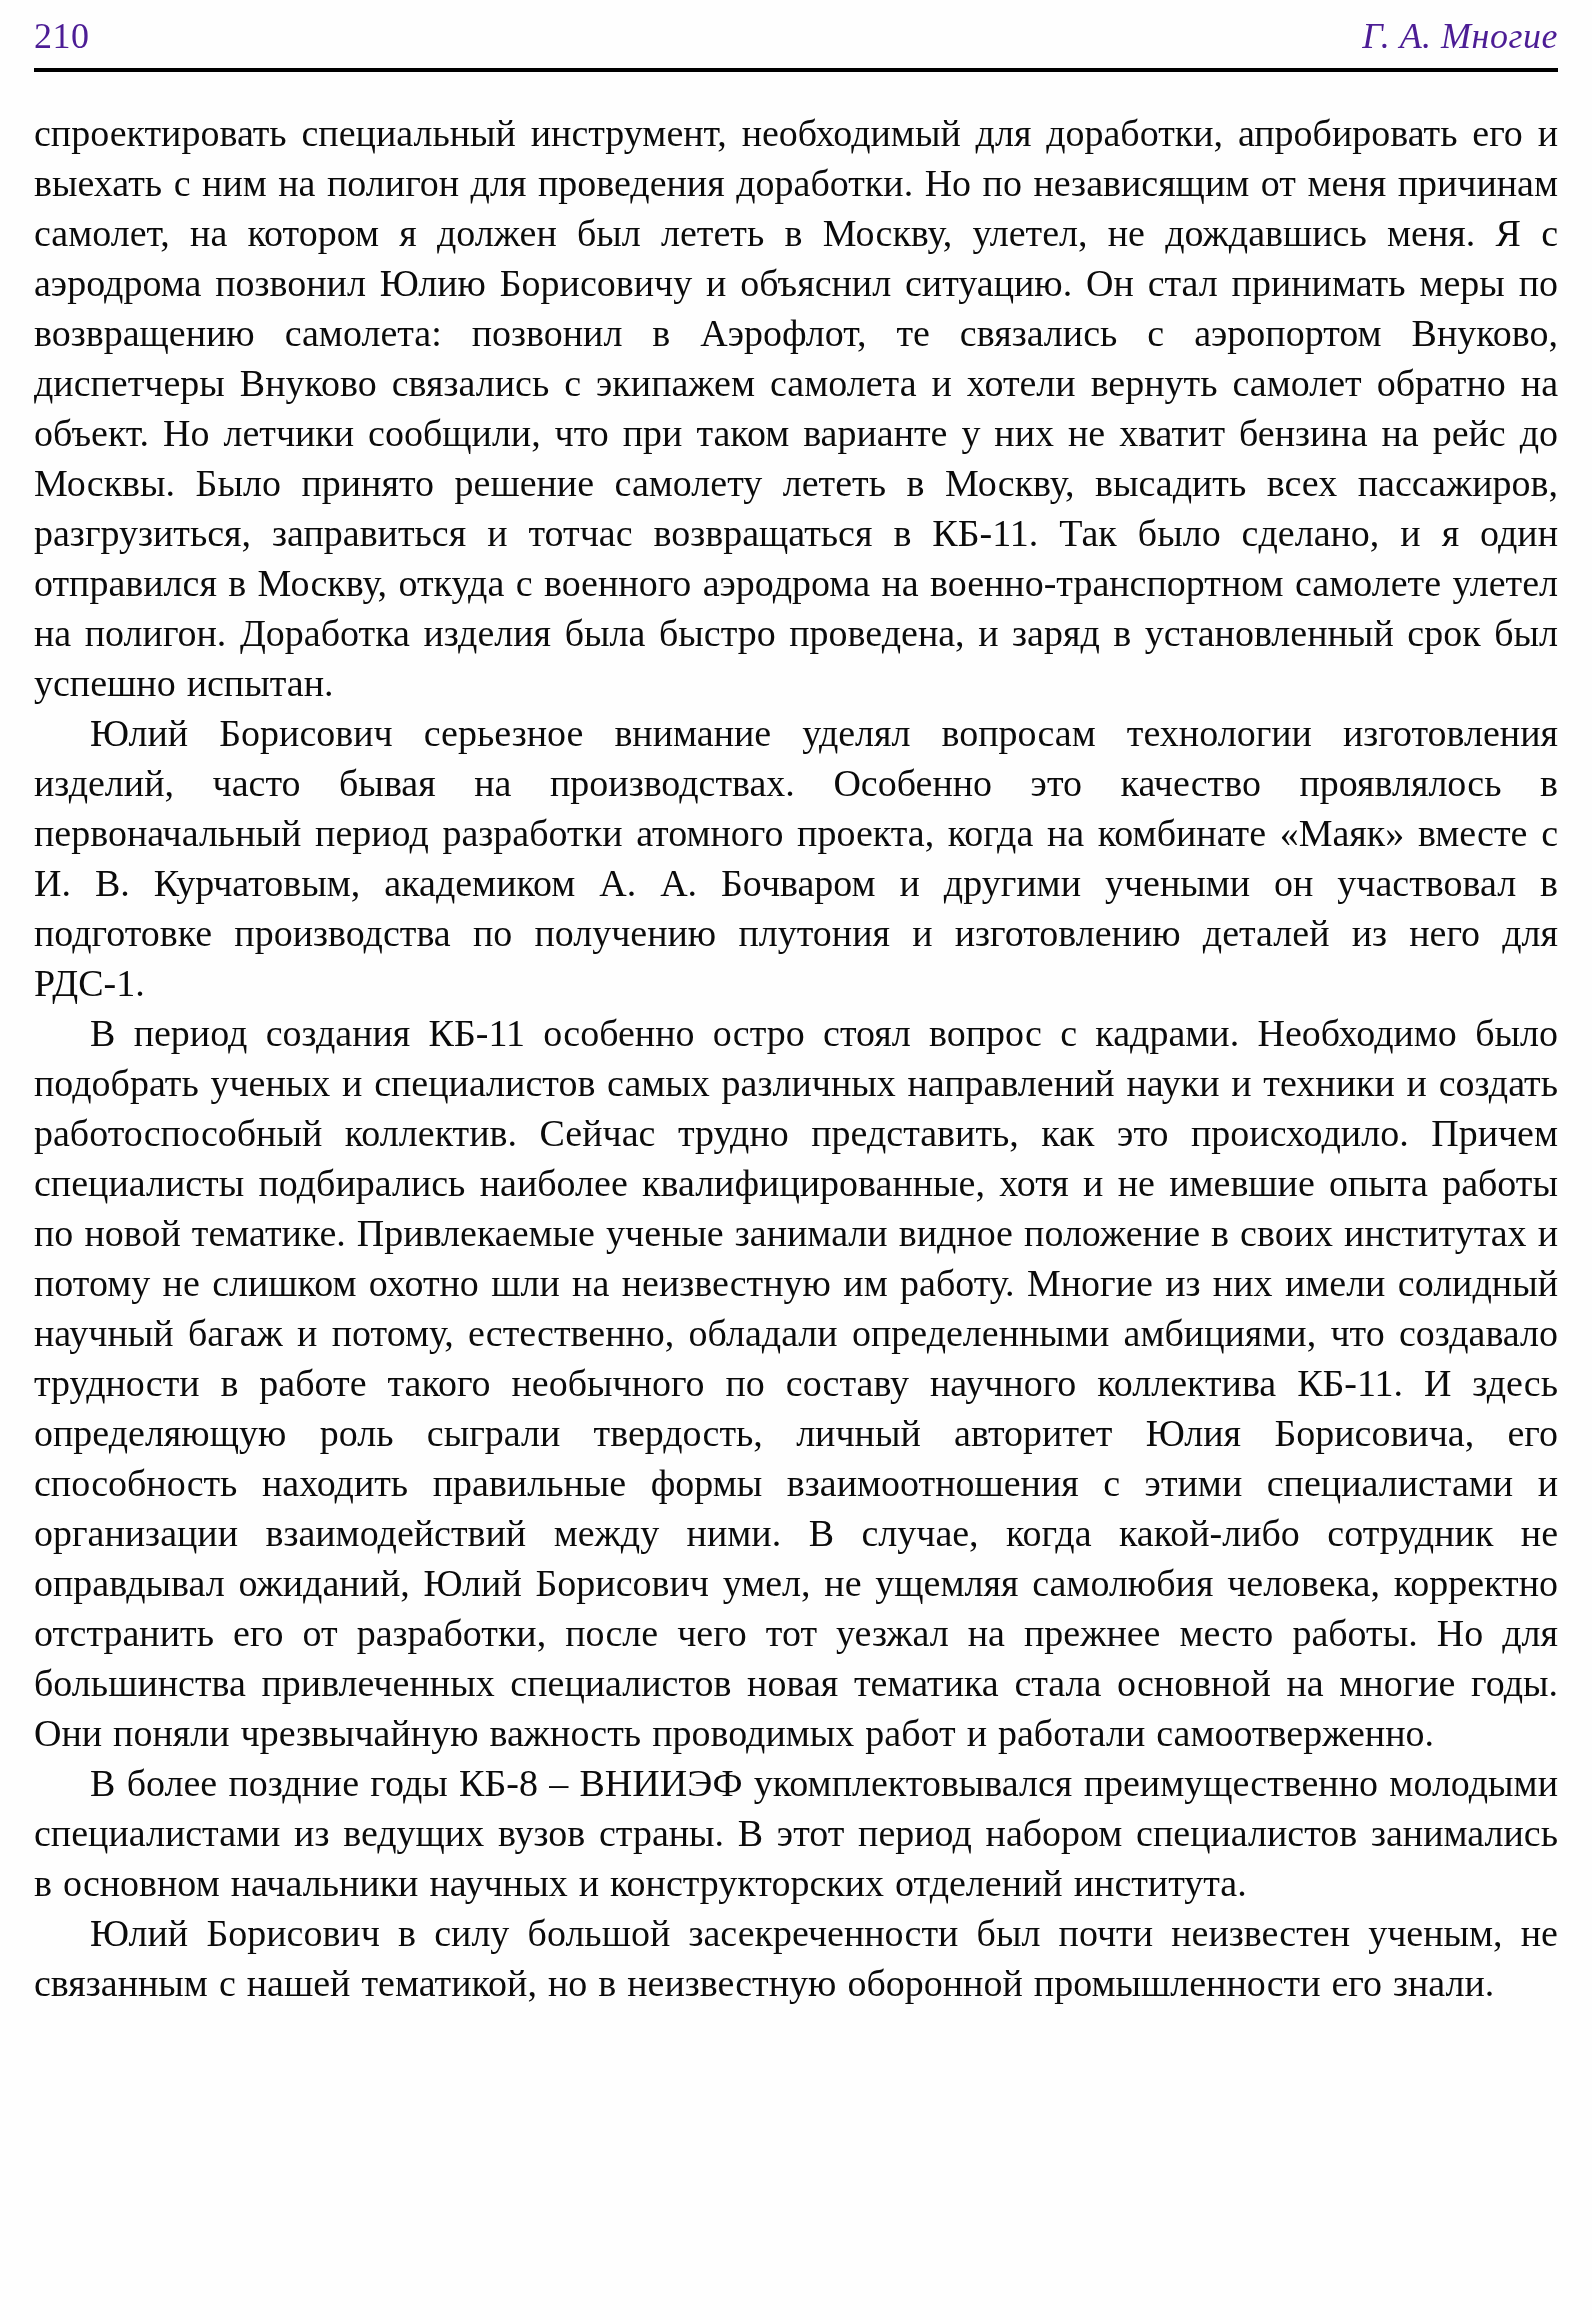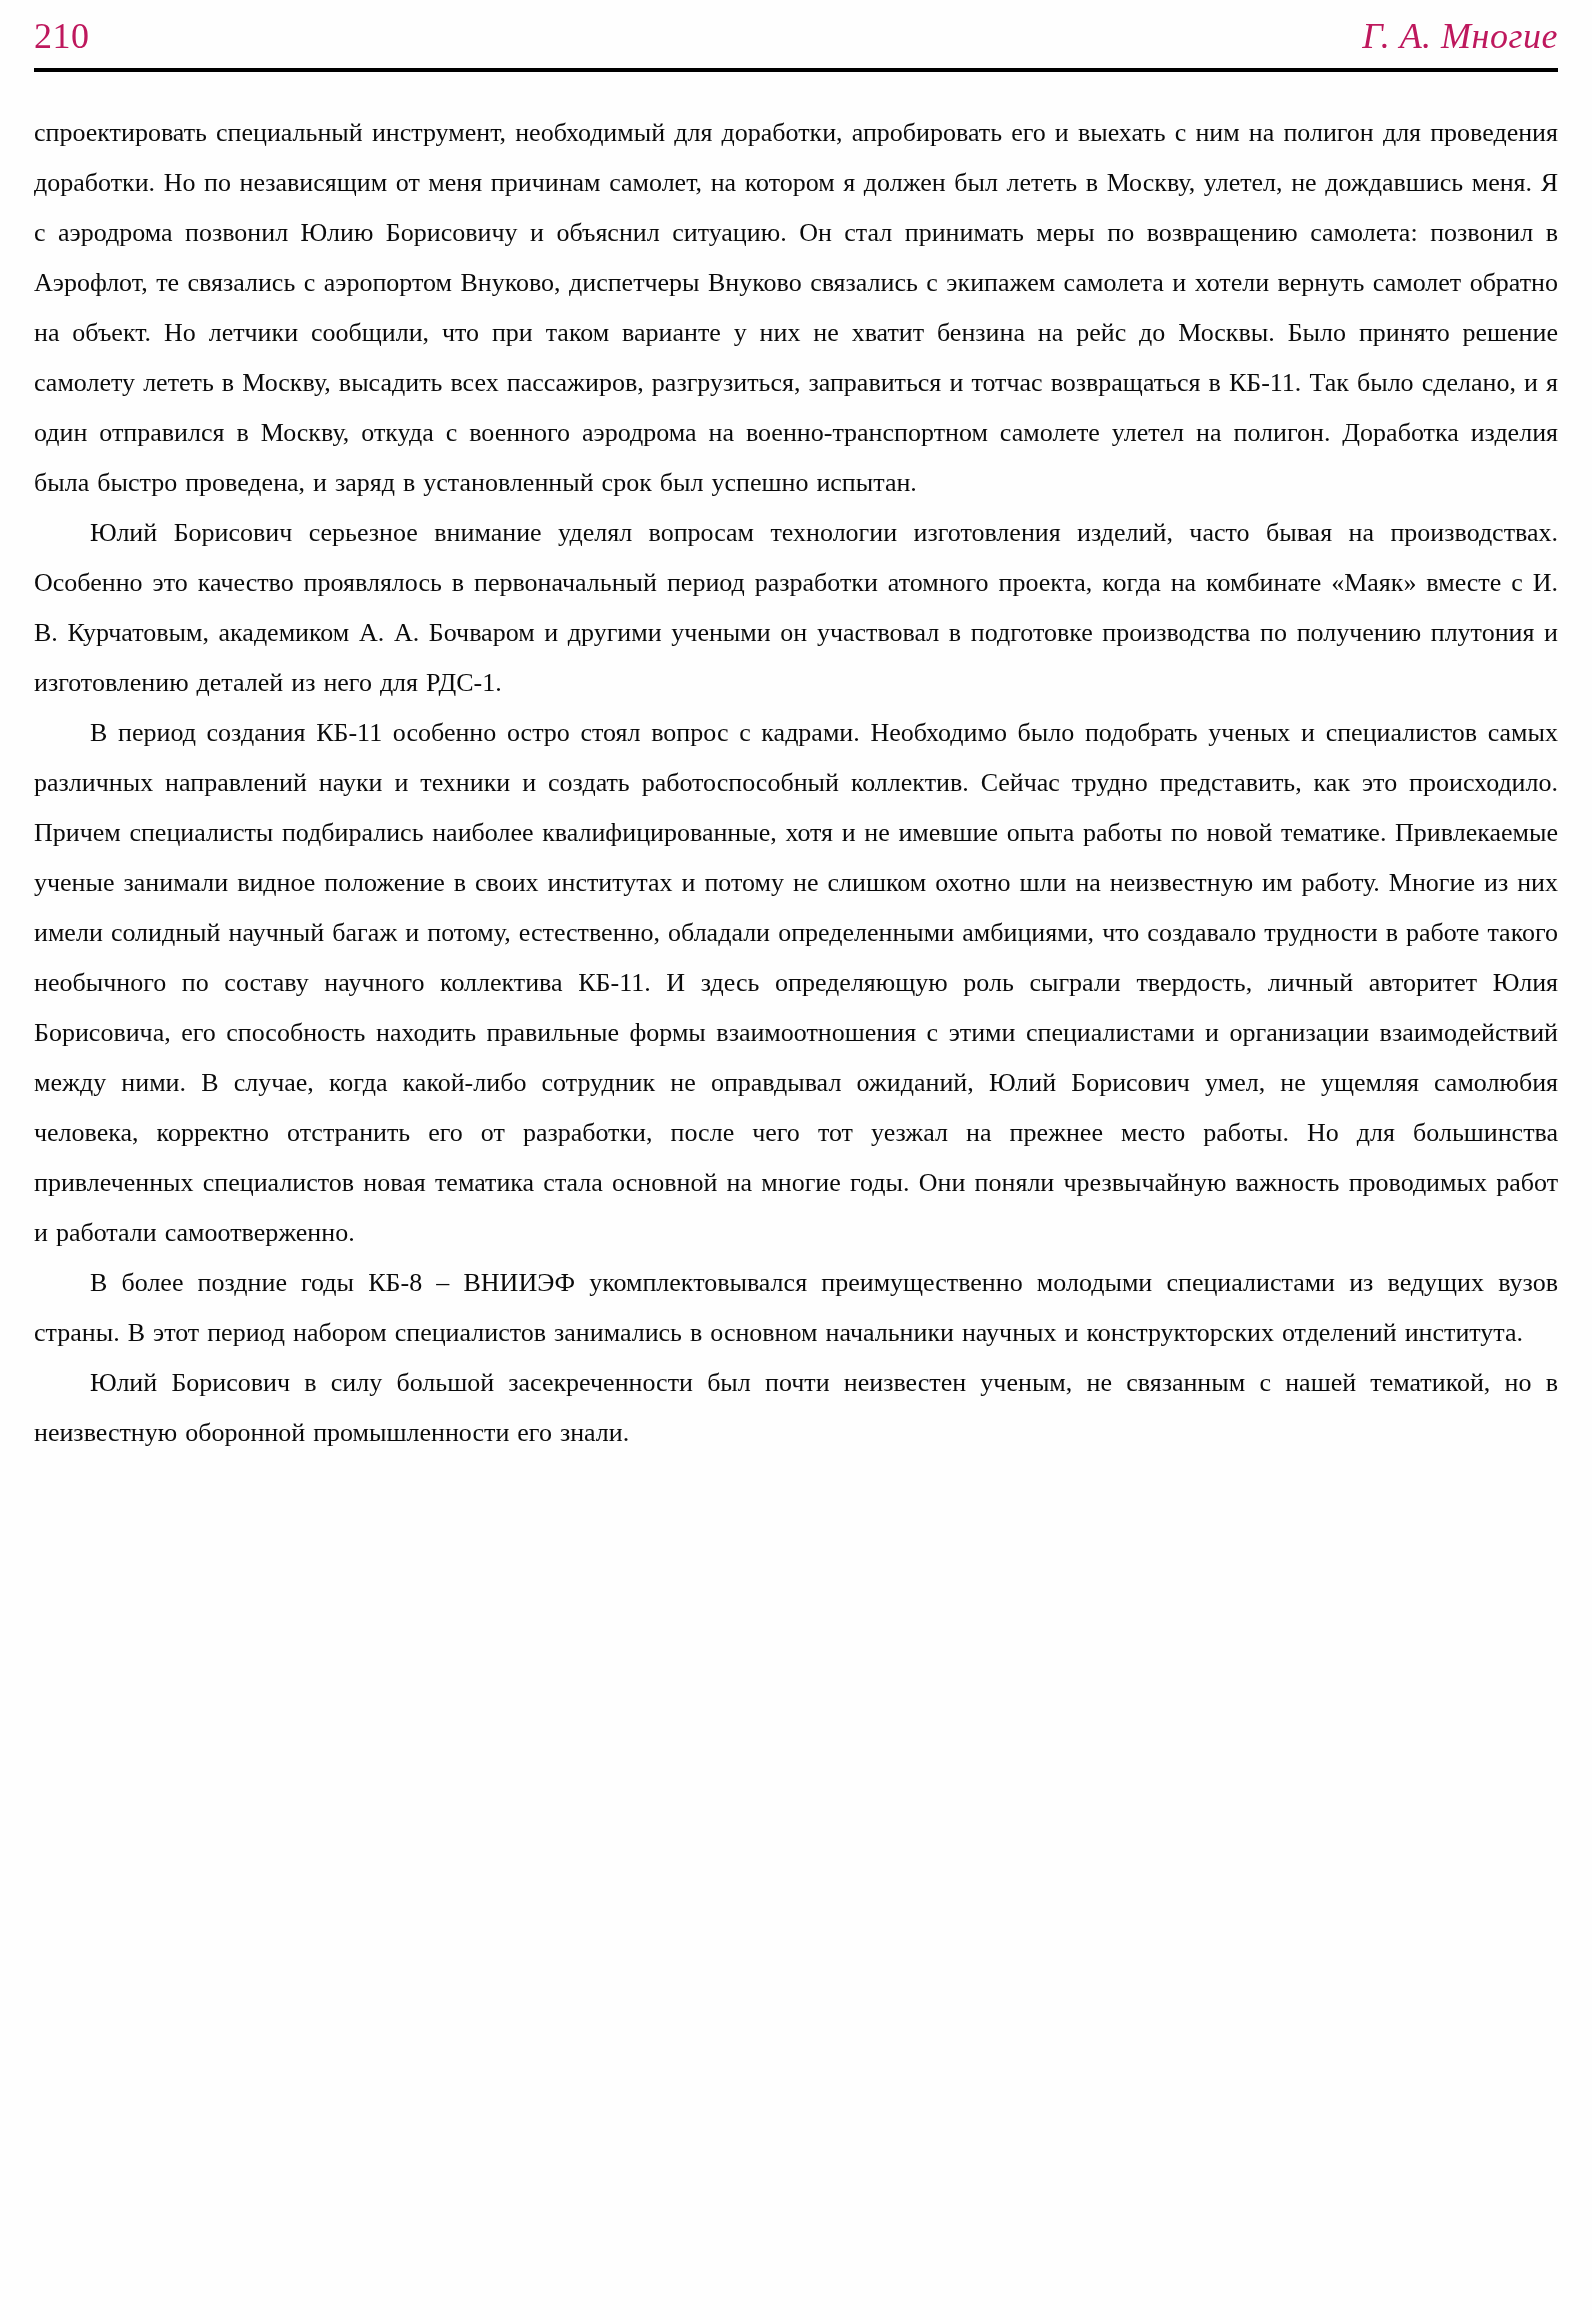--- a/index.html
+++ b/index.html
@@ -17,39 +17,39 @@
       font-family: "Liberation Serif", "DejaVu Serif", serif;
       padding: 14px 34px 0 34px;
       overflow: hidden;
     }
     .page-header {
       display: flex;
       justify-content: space-between;
       align-items: flex-end;
       font-size: 36px;
       line-height: 44px;
-      color: #be185d;
+      color: #4c1d95;
     }
     .page-number {
       font-style: normal;
       letter-spacing: 0.5px;
     }
     .running-author {
       font-style: italic;
       letter-spacing: 0.5px;
     }
     .header-rule {
       border: 0;
       border-top: 4px solid #000000;
       margin: 10px 0 0 0;
       width: 100%;
     }
     .page-body {
       margin-top: 36px;
-      font-size: 26px;
+      font-size: 38px;
       line-height: 50px;
       text-align: justify;
       word-spacing: 1.5px;
       hyphens: manual;
     }
     .para {
       margin: 0;
       padding: 0;
       text-indent: 56px;
     }

